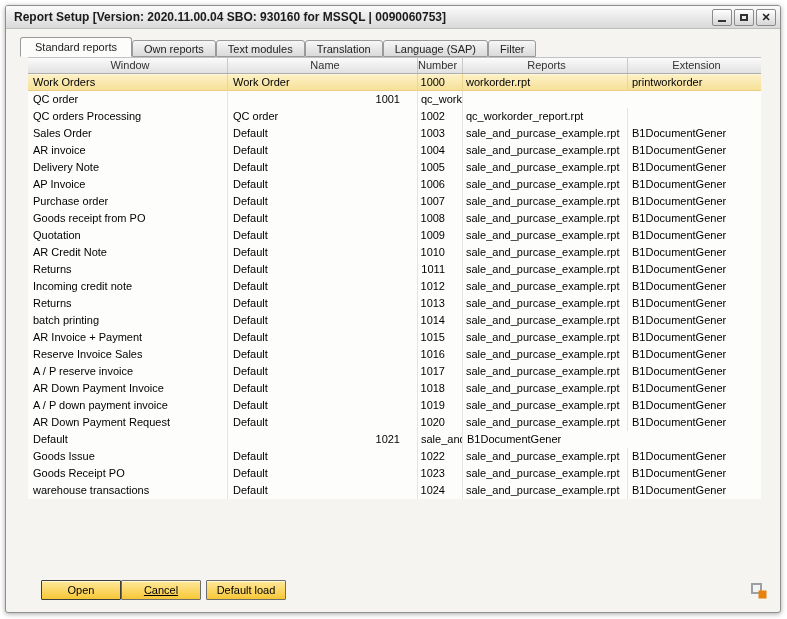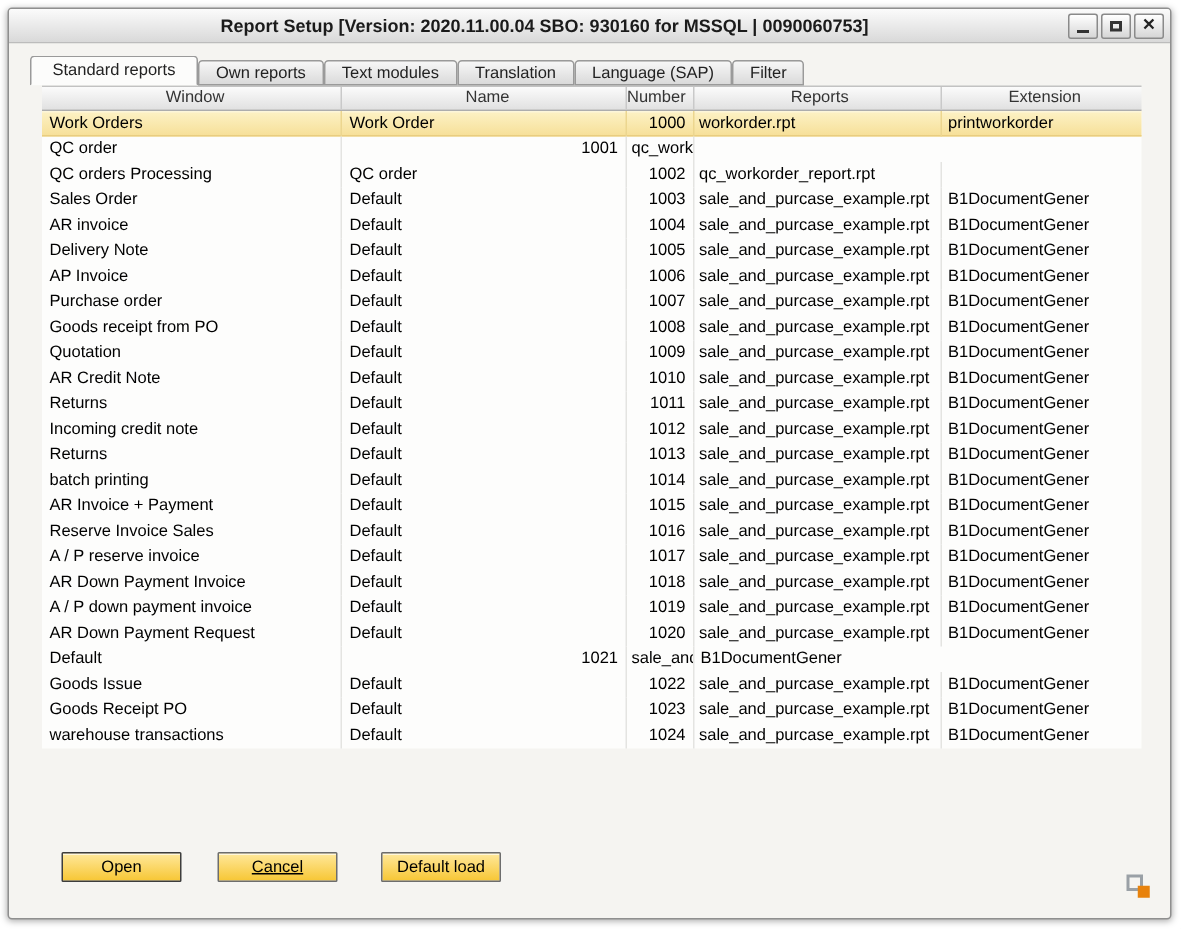--- a/index.html
+++ b/index.html
@@ -7,21 +7,21 @@
     font-family: "Liberation Sans", sans-serif; }
 
   .win { position: absolute; left: 5px; top: 5px; width: 776px; height: 608px;
     background: #f5f4f1; border: 1px solid #8f8f8f; border-radius: 3px;
     box-shadow: 0 1px 5px rgba(0,0,0,.35); }
 
   
   .titlebar { height: 23px; display: flex; align-items: center;
     background: linear-gradient(#fbfbfb, #d9d9d9);
     border-bottom: 1px solid #bcbcbc; border-radius: 2px 2px 0 0;
-    padding: 0 4px 0 8px; text-align: center; }
+    padding: 0 4px 0 8px; }
   .title { flex: 1; font-size: 12px; font-weight: bold; color: #1b1b1b;
     white-space: nowrap; overflow: hidden; }
   .win-controls { display: flex; gap: 2px; }
   .wbtn { width: 20px; height: 17px; border: 1px solid #8a8a8a; border-radius: 2px;
     background: linear-gradient(#ffffff, #d6d6d6); display: flex;
     align-items: center; justify-content: center; cursor: default; }
   .g-min { width: 8px; height: 2px; background: #333; margin-top: 7px; }
   .g-max { width: 8px; height: 7px; border: 2px solid #333; }
   .g-cls { font-size: 11px; font-weight: bold; color: #222; line-height: 1; }
 
@@ -41,29 +41,29 @@
     border-top: 1px solid #c2c2c2; border-bottom: 1px solid #adadad; }
   .th { font-size: 11px; color: #333; text-align: center; line-height: 15px;
     border-right: 1px solid #c9c9c9; white-space: nowrap; overflow: hidden; cursor: default; }
   .th:last-child { border-right: none; }
   .tbody { background: #fdfdfc; }
   .tr { height: 17px; cursor: default; }
   .td { font-size: 11px; color: #000; line-height: 17px; white-space: nowrap;
     overflow: hidden; border-right: 1px solid #e4e4e1; }
   .td:last-child { border-right: none; }
   .col-window, .col-name { padding-left: 5px; }
-  .col-number { text-align: right; padding-right: 5px; }
+  .col-number { text-align: right; padding-right: 17px; }
   .col-reports { padding-left: 3px; }
   .col-extension { padding-left: 4px; }
   .tr.selected { background: linear-gradient(#fdf2c6, #f6df97);
     box-shadow: inset 0 1px 0 #fdf6da, inset 0 -1px 0 #e9cd80; }
   .tr.selected .td { border-right-color: #ecd68f; }
 
   
-  .footer { position: absolute; left: 11px; bottom: 24px; display: flex; gap: 24px; padding-left: 24px; }
+  .footer { position: absolute; left: 11px; bottom: 12px; display: flex; gap: 0; padding-left: 24px; }
   .btn { height: 20px; min-width: 80px; padding: 0 9px; font-size: 11px; color: #000;
     font-family: "Liberation Sans", sans-serif;
     background: linear-gradient(#ffe89b, #f7c736); border: 1px solid #6d6d6d;
     border-radius: 1px; box-shadow: inset 0 1px 0 rgba(255,255,255,.65); cursor: default; }
   .btn.default { border-color: #3d3d3d; }
   .btn.underline { text-decoration: underline; }
   .btn:nth-child(3) { margin-left: 5px; }
 
   
   .resize-icon { position: absolute; right: 12px; bottom: 12px; width: 18px; height: 18px; }

